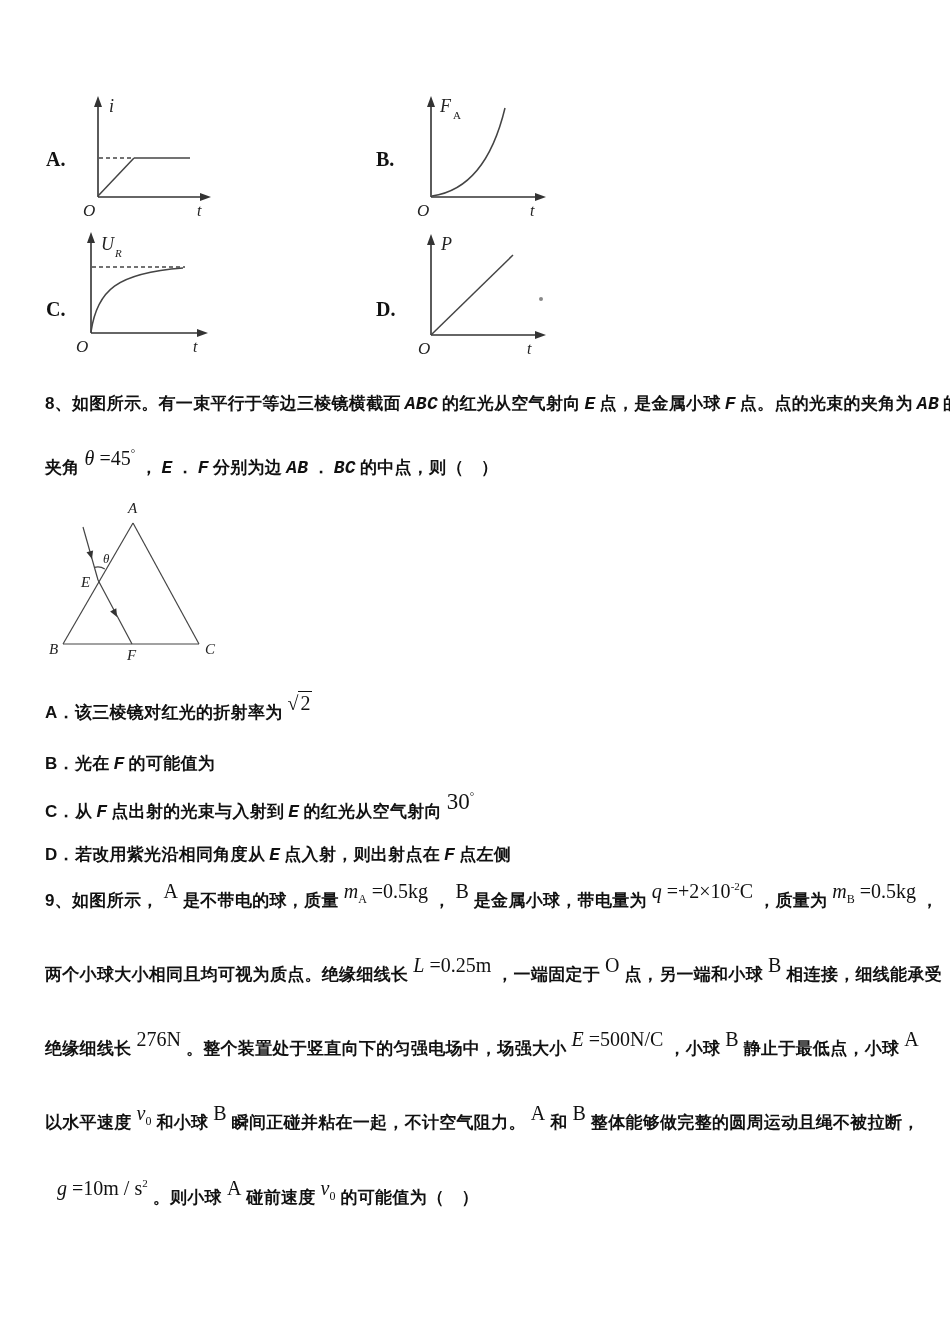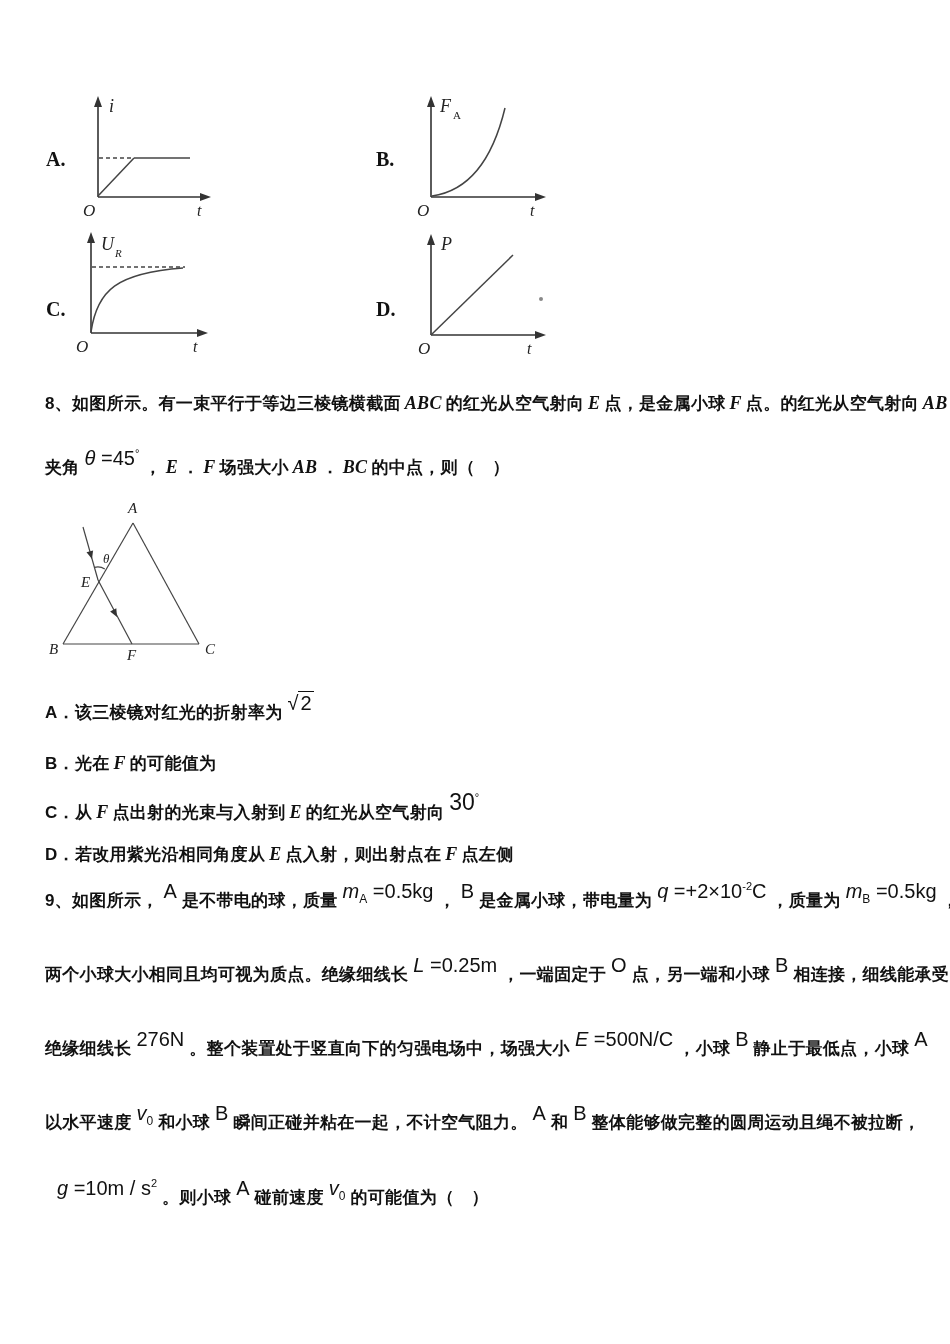--- a/index.html
+++ b/index.html
@@ -1,20 +1,20 @@
 <!DOCTYPE html>
 <html><head>
 <meta charset="utf-8">
 <style>
   body{margin:0;background:#ffffff;}
   .page{position:relative;width:950px;height:1344px;background:#fff;overflow:hidden;
         font-family:"Liberation Sans",sans-serif;color:#111;}
   .ln{position:absolute;left:45px;white-space:nowrap;font-weight:700;font-size:17px;letter-spacing:.3px;}
-  .m{font-family:Liberation Serif, serif;font-style:italic;font-weight:700;font-size:18px;margin:1px 4px;}
-  .f{position:relative;top:-8px;font-family:Liberation Sans, sans-serif;font-weight:400;
+  .m{font-family:Liberation Mono, monospace;font-style:italic;font-weight:700;font-size:18px;margin:1px 4px;}
+  .f{position:relative;top:-8px;font-family:Liberation Serif, serif;font-weight:400;
      font-size:20px;margin:0 5px;white-space:nowrap;letter-spacing:0;}
   .f .it{font-style:italic;}
   .f sup{font-size:11px;}
   .f sub{font-size:12px;}
   .big{font-size:23px;margin-top:48px;}
   .rad{border-top:1.6px solid #111;padding:0 2px;}
   .glabel{position:absolute;font-family:"Liberation Serif",serif;font-weight:700;font-size:20px;color:#111;}
   .gsvg{position:absolute;}
   svg text{fill:#222;}
   .ax{stroke:#333;stroke-width:1.6;fill:none;}
@@ -78,25 +78,25 @@
     <polygon class="ah" points="133,105 122,101 122,109"></polygon>
     <line class="cv" x1="18" y1="105" x2="100" y2="25"></line>
     <text x="28" y="20" font-size="18" font-style="italic" font-family="Liberation Serif, serif">P</text>
     <text x="5" y="124" font-size="17" font-style="italic" font-family="Liberation Serif, serif">O</text>
     <text x="114" y="124" font-size="16" font-style="italic" font-family="Liberation Serif, serif">t</text>
   </svg>
 
   <div class="dot"></div>
 
   <div class="ln" style="top:392px">
-    <span>8、如图所示。有一束平行于等边三棱镜横截面</span><span class="m">ABC</span><span>的红光从空气射向</span><span class="m">E</span><span>点，是金属小球</span><span class="m">F</span><span>点。的红光从空气射向</span><span class="m">AB</span><span>的</span>
+    <span>8、如图所示。有一束平行于等边三棱镜横截面</span><span class="m">ABC</span><span>的红光从空气射向</span><span class="m">E</span><span>点，是金属小球</span><span class="m">F</span><span>点。点的光束的夹角为</span><span class="m">AB</span><span>的</span>
   </div>
 
   <div class="ln" style="top:455px">
-    <span>夹角</span><span class="f"><span class="it">θ</span><span> =45</span><sup>°</sup></span><span>，</span><span class="m">E</span><span>．</span><span class="m">F</span><span>场强大小</span><span class="m">AB</span><span>．</span><span class="m">BC</span><span>的中点，则（　）</span>
+    <span>夹角</span><span class="f"><span class="it">θ</span><span> =45</span><sup>°</sup></span><span>，</span><span class="m">E</span><span>．</span><span class="m">F</span><span>分别为边</span><span class="m">AB</span><span>．</span><span class="m">BC</span><span>的中点，则（　）</span>
   </div>
 
   <svg class="gsvg" style="left:45px;top:497px" width="235" height="180">
     <line class="tri" x1="88" y1="26" x2="18" y2="147"></line>
     <line class="tri" x1="88" y1="26" x2="154" y2="147"></line>
     <line class="tri" x1="18" y1="147" x2="154" y2="147"></line>
     <line class="tri" x1="38" y1="30" x2="53" y2="83"></line>
     <polygon class="ah" points="47,62 41.5,55.3 48.1,53.5"></polygon>
     <line class="tri" x1="53" y1="83" x2="87" y2="147"></line>
     <polygon class="ah" points="72,120 65.1,114.6 71.3,111.3"></polygon>

